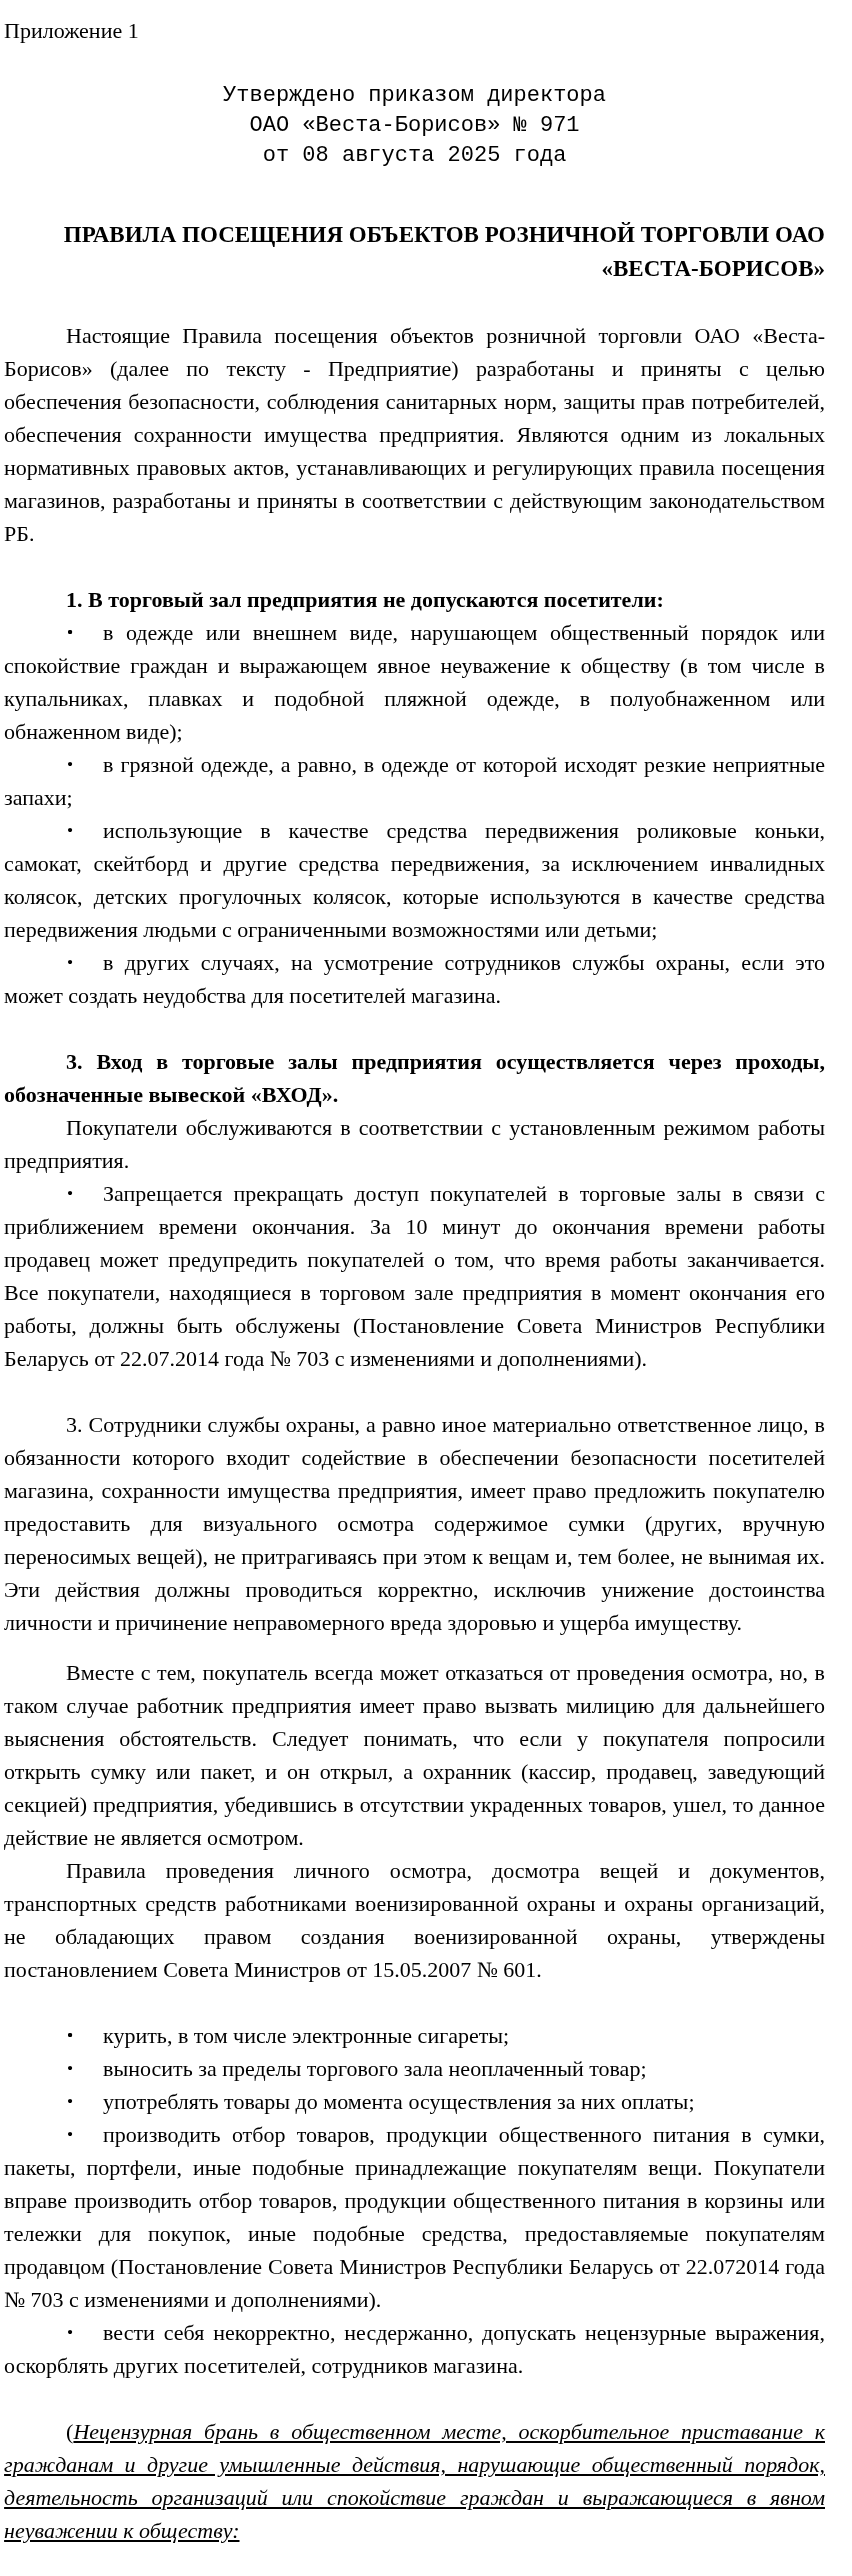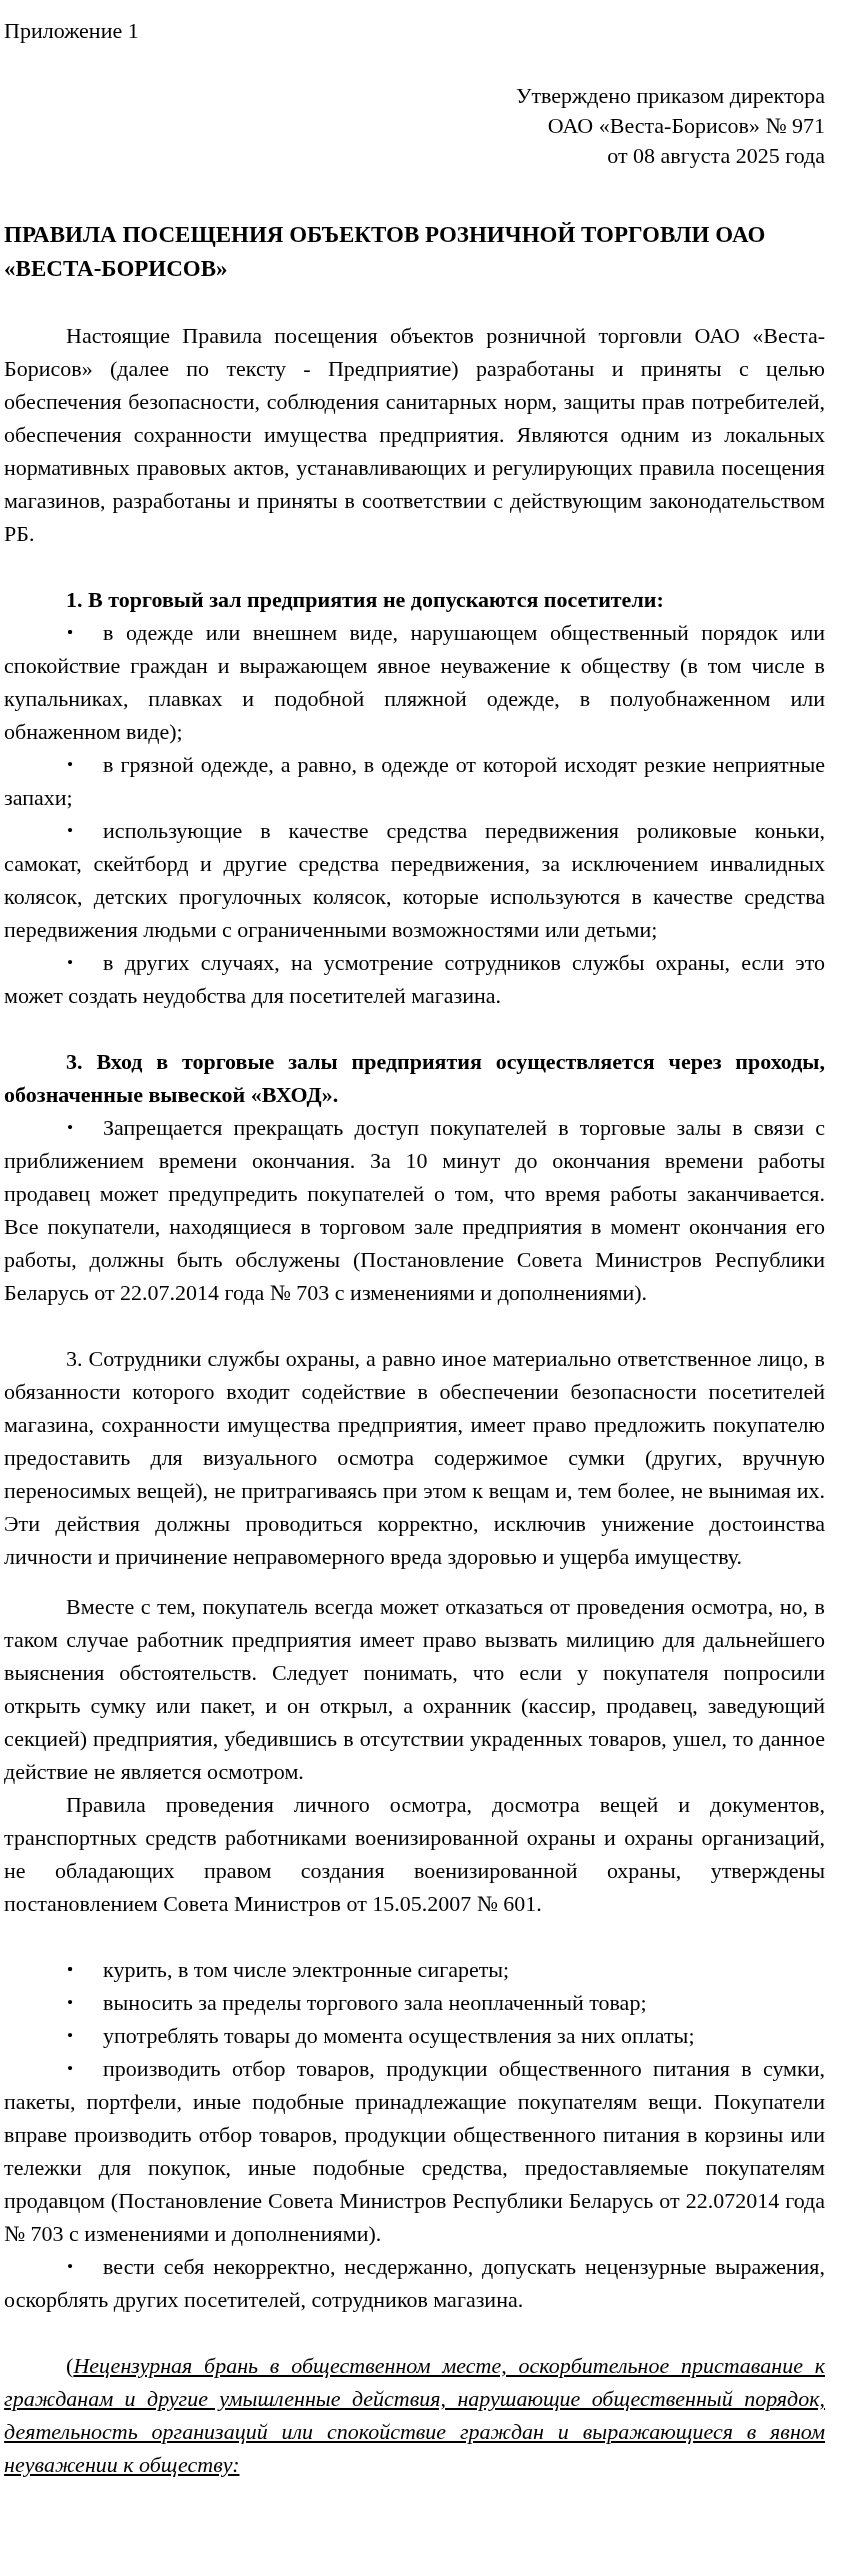--- a/index.html
+++ b/index.html
@@ -6,22 +6,22 @@
   body {
     width: 852px;
     min-height: 3755px;
     font-family: "Liberation Serif", "DejaVu Serif", serif;
     color: #000000;
     font-size: 22px;
     line-height: 33px;
   }
   .page { padding: 10.3px 27px 31px 4.1px; box-sizing: border-box; width: 852px; }
   .appendix { text-align: left; margin-top: 4.1px; }
-  .approval { text-align: right; margin-top: 34px; line-height: 30px; }
-  .title { text-align: left; font-weight: bold; margin-top: 47px; line-height: 34px; font-size: 23px; }
+  .approval { text-align: center; margin-top: 34px; line-height: 30px; font-family: Liberation Mono, monospace; }
+  .title { text-align: right; font-weight: bold; margin-top: 47px; line-height: 34px; font-size: 23px; }
   p { margin: 0; text-align: justify; }
   .indent { text-indent: 62px; }
   .gap { height: 33px; }
   .gap-sm { height: 16.5px; }
   .bullet-wrap { position: relative; text-indent: 99px; text-align: justify; }
   .bullet-wrap .marker { position: absolute; left: 63px; top: 0; text-indent: 0; font-size: 17.5px; }
   .heading-b { font-weight: bold; }
   .b { font-weight: normal; }
   .i { font-style: italic; }
   .u { text-decoration: underline; }
@@ -49,20 +49,21 @@
   <div>
     <p class="bullet-wrap"><span class="marker">•</span></p>
     <p class="bullet-wrap"><span class="marker">•</span><span>в одежде или внешнем виде, нарушающем общественный порядок или спокойствие граждан и выражающем явное неуважение к обществу (в том числе в купальниках, плавках и подобной пляжной одежде, в полуобнаженном или обнаженном виде);</span></p>
     <p class="bullet-wrap"><span class="marker">•</span><span>в грязной одежде, а равно, в одежде от которой исходят резкие неприятные запахи;</span></p>
     <p class="bullet-wrap"><span class="marker">•</span><span>использующие в качестве средства передвижения роликовые коньки, самокат, скейтборд и другие средства передвижения, за исключением инвалидных колясок, детских прогулочных колясок, которые используются в качестве средства передвижения людьми с ограниченными возможностями или детьми;</span></p>
     <p class="bullet-wrap"><span class="marker">•</span><span>в других случаях, на усмотрение сотрудников службы охраны, если это может создать неудобства для посетителей магазина.</span></p>
   </div>
 
   <div class="gap"></div>
   <p class="indent heading-b">3.  Вход в торговые залы предприятия осуществляется через проходы, обозначенные вывеской «ВХОД».</p>
+  <p class="indent">Покупатели обслуживаются в соответствии с установленным режимом работы предприятия.</p>
   <p class="bullet-wrap"><span class="marker">•</span><span>Запрещается прекращать доступ покупателей в торговые залы в связи с приближением времени окончания. За 10 минут до окончания времени работы продавец может предупредить покупателей о том, что время работы заканчивается. Все покупатели, находящиеся в торговом зале предприятия в момент окончания его работы, должны быть обслужены (</span><span class="b">Постановление Совета Министров Республики Беларусь от 22.07.2014 года № 703 с изменениями и дополнениями).</span></p>
 
   <div class="gap"></div>
   <p class="indent">3. Сотрудники службы охраны, а равно иное материально ответственное лицо, в обязанности которого входит содействие в обеспечении безопасности посетителей магазина, сохранности имущества предприятия, имеет право предложить покупателю предоставить для визуального осмотра содержимое сумки (других, вручную переносимых вещей), не притрагиваясь при этом к вещам и, тем более, не вынимая их. Эти действия должны проводиться корректно, исключив унижение достоинства личности и причинение неправомерного вреда здоровью и ущерба имуществу.</p>
   <div class="gap-sm"></div>
   <p class="indent"><span class="b">Вместе с тем</span><span>, покупатель всегда может отказаться от проведения осмотра, но, в таком случае работник предприятия имеет право вызвать милицию для дальнейшего выяснения обстоятельств. Следует понимать, что если у покупателя попросили открыть сумку или пакет, и он открыл, а охранник (кассир, продавец, заведующий секцией) предприятия, убедившись в отсутствии украденных товаров, ушел, то данное действие не является осмотром.</span></p>
   <p class="indent"><span>Правила проведения личного осмотра, досмотра вещей и документов, транспортных средств работниками военизированной охраны и охраны организаций, не обладающих правом создания военизированной охраны, утверждены </span><span class="b">постановлением Совета Министров от 15.05.2007 № 601.</span></p>
 
   <div class="gap"></div>
   <div>

